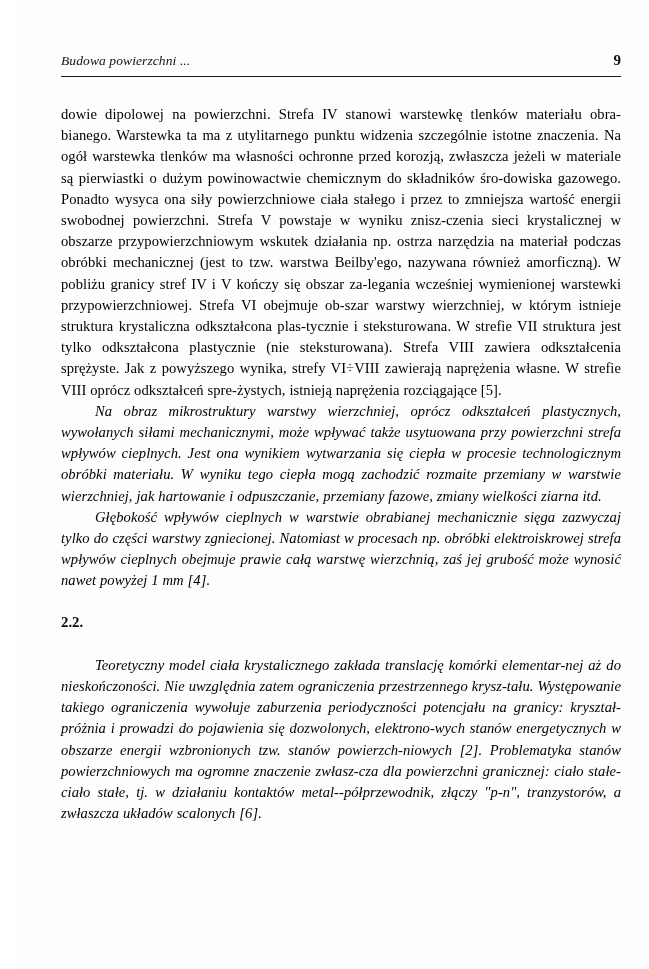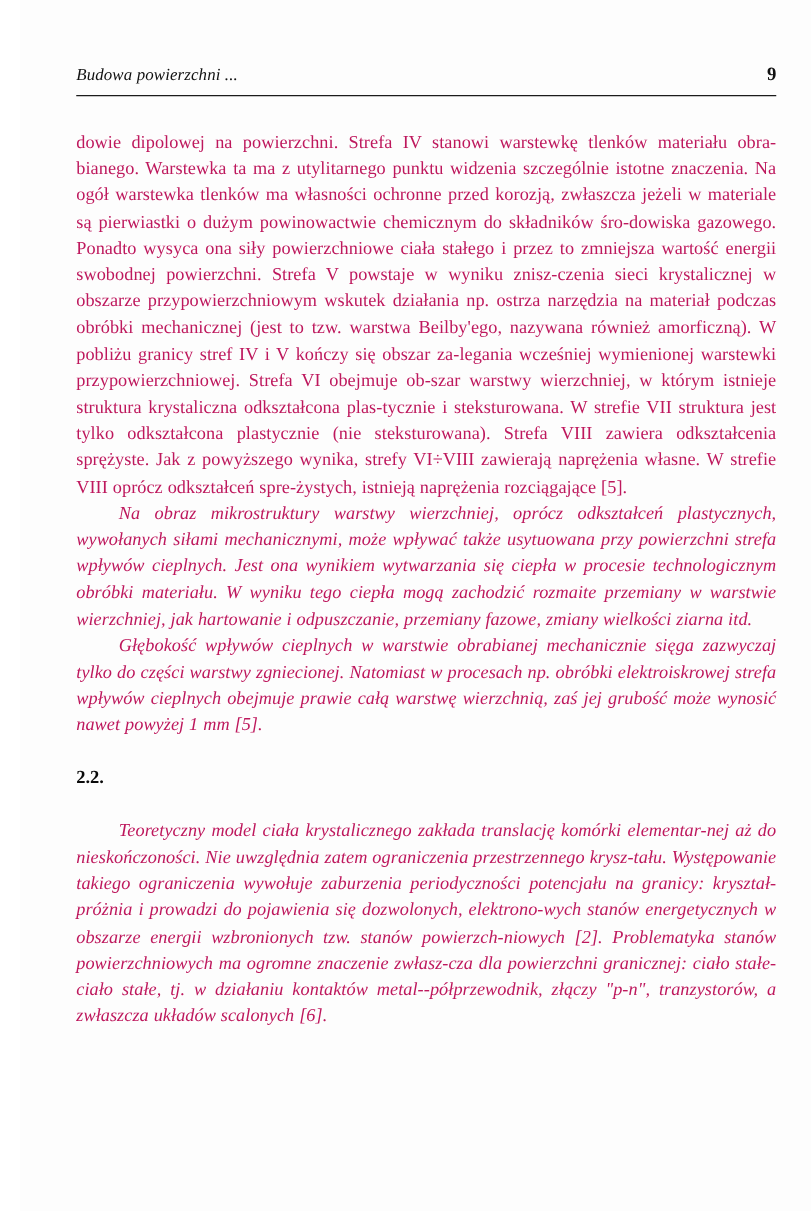--- a/index.html
+++ b/index.html
@@ -66,21 +66,21 @@
   }
 
   p.para {
     margin: 0;
     font-size: 14.6px;
     line-height: 21.2px;
     text-align: justify;
     text-justify: inter-word;
     hyphens: manual;
     -webkit-hyphens: manual;
-    color: #be185d;
+    color: #000000;
     letter-spacing: 0.05px;
     word-spacing: 0.2px;
   }
   p.para.indent {
     text-indent: 34px;
     font-style: italic;
   }
   p.para + p.para {
     margin-top: 0;
   }
@@ -117,21 +117,21 @@
     <span class="running-head-folio">9</span>
   </div>
   <div class="head-rule"></div>
 
   <div class="text-block">
 
     <p class="para">dowie dipolowej na powierzchni. Strefa IV stanowi warstewkę tlenków materiału obra-bianego. Warstewka ta ma z utylitarnego punktu widzenia szczególnie istotne znaczenia. Na ogół warstewka tlenków ma własności ochronne przed korozją, zwłaszcza jeżeli w materiale są pierwiastki o dużym powinowactwie chemicznym do składników śro-dowiska gazowego. Ponadto wysyca ona siły powierzchniowe ciała stałego i przez to zmniejsza wartość energii swobodnej powierzchni. Strefa V powstaje w wyniku znisz-czenia sieci krystalicznej w obszarze przypowierzchniowym wskutek działania np. ostrza narzędzia na materiał podczas obróbki mechanicznej (jest to tzw. warstwa Beilby'ego, nazywana również amorficzną). W pobliżu granicy stref IV i V kończy się obszar za-legania wcześniej wymienionej warstewki przypowierzchniowej. Strefa VI obejmuje ob-szar warstwy wierzchniej, w którym istnieje struktura krystaliczna odkształcona plas-tycznie i steksturowana. W strefie VII struktura jest tylko odkształcona plastycznie (nie steksturowana). Strefa VIII zawiera odkształcenia sprężyste. Jak z powyższego wynika, strefy VI÷VIII zawierają naprężenia własne. W strefie VIII oprócz odkształceń spre-żystych, istnieją naprężenia rozciągające [5].</p>
 
     <p class="para indent">Na obraz mikrostruktury warstwy wierzchniej, oprócz odkształceń plastycznych, wywołanych siłami mechanicznymi, może wpływać także usytuowana przy powierzchni strefa wpływów cieplnych. Jest ona wynikiem wytwarzania się ciepła w procesie technologicznym obróbki materiału. W wyniku tego ciepła mogą zachodzić rozmaite przemiany w warstwie wierzchniej, jak hartowanie i odpuszczanie, przemiany fazowe, zmiany wielkości ziarna itd.</p>
 
-    <p class="para indent">Głębokość wpływów cieplnych w warstwie obrabianej mechanicznie sięga zazwyczaj tylko do części warstwy zgniecionej. Natomiast w procesach np. obróbki elektroiskrowej strefa wpływów cieplnych obejmuje prawie całą warstwę wierzchnią, zaś jej grubość może wynosić nawet powyżej 1 mm [5].</p>
+    <p class="para indent">Głębokość wpływów cieplnych w warstwie obrabianej mechanicznie sięga zazwyczaj tylko do części warstwy zgniecionej. Natomiast w procesach np. obróbki elektroiskrowej strefa wpływów cieplnych obejmuje prawie całą warstwę wierzchnią, zaś jej grubość może wynosić nawet powyżej 1 mm [4].</p>
 
     <h2 class="section-heading">
       <span class="section-number">2.2.</span>
     </h2>
 
     <p class="para indent after-heading">Teoretyczny model ciała krystalicznego zakłada translację komórki elementar-nej aż do nieskończoności. Nie uwzględnia zatem ograniczenia przestrzennego krysz-tału. Występowanie takiego ograniczenia wywołuje zaburzenia periodyczności potencjału na granicy: kryształ-próżnia i prowadzi do pojawienia się dozwolonych, elektrono-wych stanów energetycznych w obszarze energii wzbronionych tzw. stanów powierzch-niowych [2]. Problematyka stanów powierzchniowych ma ogromne znaczenie zwłasz-cza dla powierzchni granicznej: ciało stałe-ciało stałe, tj. w działaniu kontaktów metal--półprzewodnik, złączy "p-n", tranzystorów, a zwłaszcza układów scalonych [6].</p>
 
   </div>
 </div>
 

